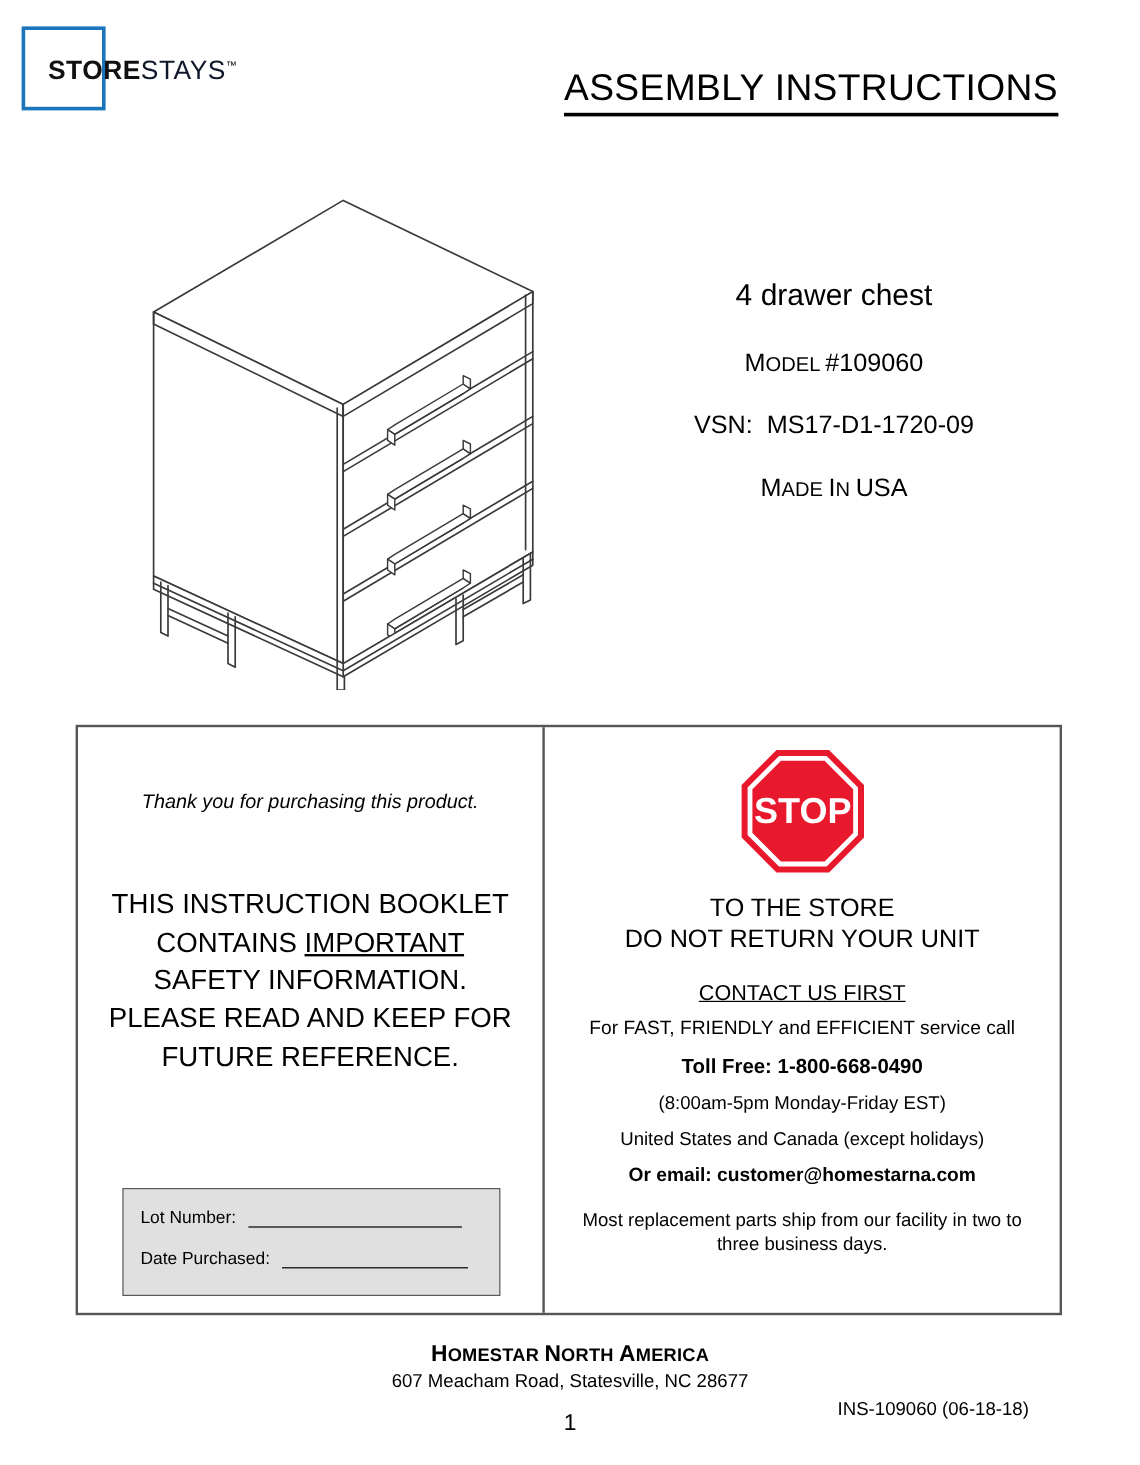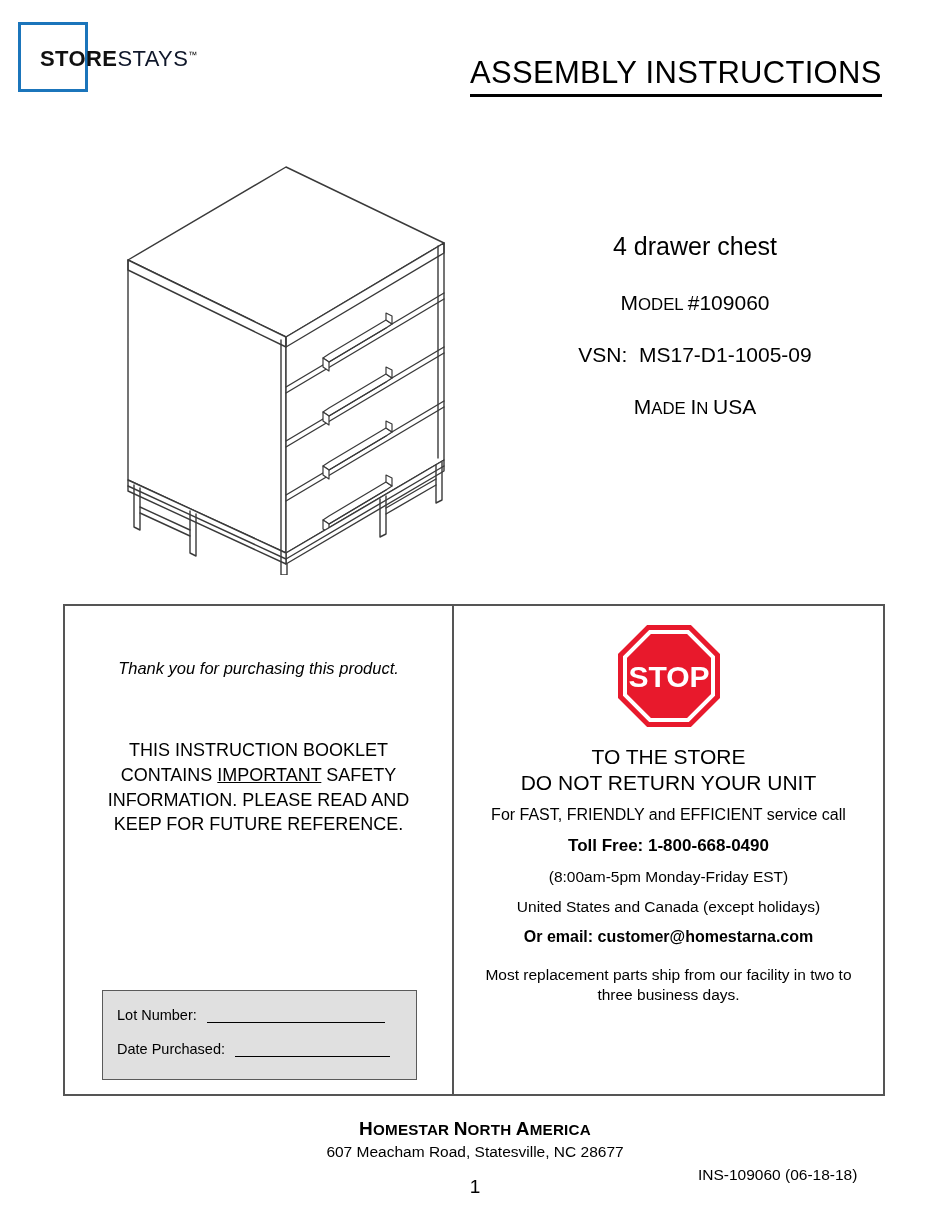--- a/index.html
+++ b/index.html
@@ -119,21 +119,21 @@
   }
 
   .thank-you {
     font-style: italic;
     font-size: 16.5px;
     text-align: center;
     margin-top: 53px;
   }
   .safety-text {
     text-align: center;
-    font-size: 18px;
+    font-size: 23px;
     line-height: 1.38;
     margin-top: 60px;
     padding: 0 6px;
   }
   .safety-text .u { text-decoration: underline; }
 
   .lot-box {
     position: absolute;
     left: 37px;
     bottom: 14px;
@@ -324,21 +324,21 @@
     <line x1="22" y1="352" x2="72" y2="375"></line>
     <line x1="22" y1="358" x2="72" y2="381"></line>
 
     <polyline points="163,396 163,420 169,420 169,409"></polyline>
   </svg>
 </div>
 
 <div class="product-info">
   <div class="product-name">4 drawer chest</div>
   <div class="info-line"><span>M</span><span class="sc">ODEL </span><span>#109060</span></div>
-  <div class="info-line"><span>VSN:</span>&nbsp; <span>MS17-D1-1005-09</span></div>
+  <div class="info-line"><span>VSN:</span>&nbsp; <span>MS17-D1-1720-09</span></div>
   <div class="info-line"><span>M</span><span class="sc">ADE </span><span>I</span><span class="sc">N </span><span>USA</span></div>
 </div>
 
 <div class="info-box">
 
   <div class="box-left">
     <div class="thank-you">Thank you for purchasing this product.</div>
     <div class="safety-text"><span>THIS INSTRUCTION BOOKLET CONTAINS </span><span class="u">IMPORTANT</span><span> SAFETY INFORMATION.  PLEASE READ AND KEEP FOR FUTURE REFERENCE.</span></div>
 
     <div class="lot-box">
@@ -362,20 +362,21 @@
           <text x="52" y="52" text-anchor="middle" dominant-baseline="central" font-family="Liberation Sans, sans-serif" font-size="30" font-weight="700" fill="#ffffff">STOP</text>
         </svg>
       </div>
     </div>
 
     <div class="no-return">
       <div>TO THE STORE</div>
       <div>DO NOT RETURN YOUR UNIT</div>
     </div>
 
+    <div class="contact-first">CONTACT US FIRST</div>
     <div class="svc-line">For FAST, FRIENDLY and EFFICIENT service call</div>
     <div class="toll-free">Toll Free: 1-800-668-0490</div>
     <div class="hours">(8:00am-5pm Monday-Friday EST)</div>
     <div class="region">United States and Canada (except holidays)</div>
     <div class="email">Or email: customer@homestarna.com</div>
     <div class="ship-note">Most replacement parts ship from our facility in two to three business days.</div>
   </div>
 </div>
 
 <div class="footer">

